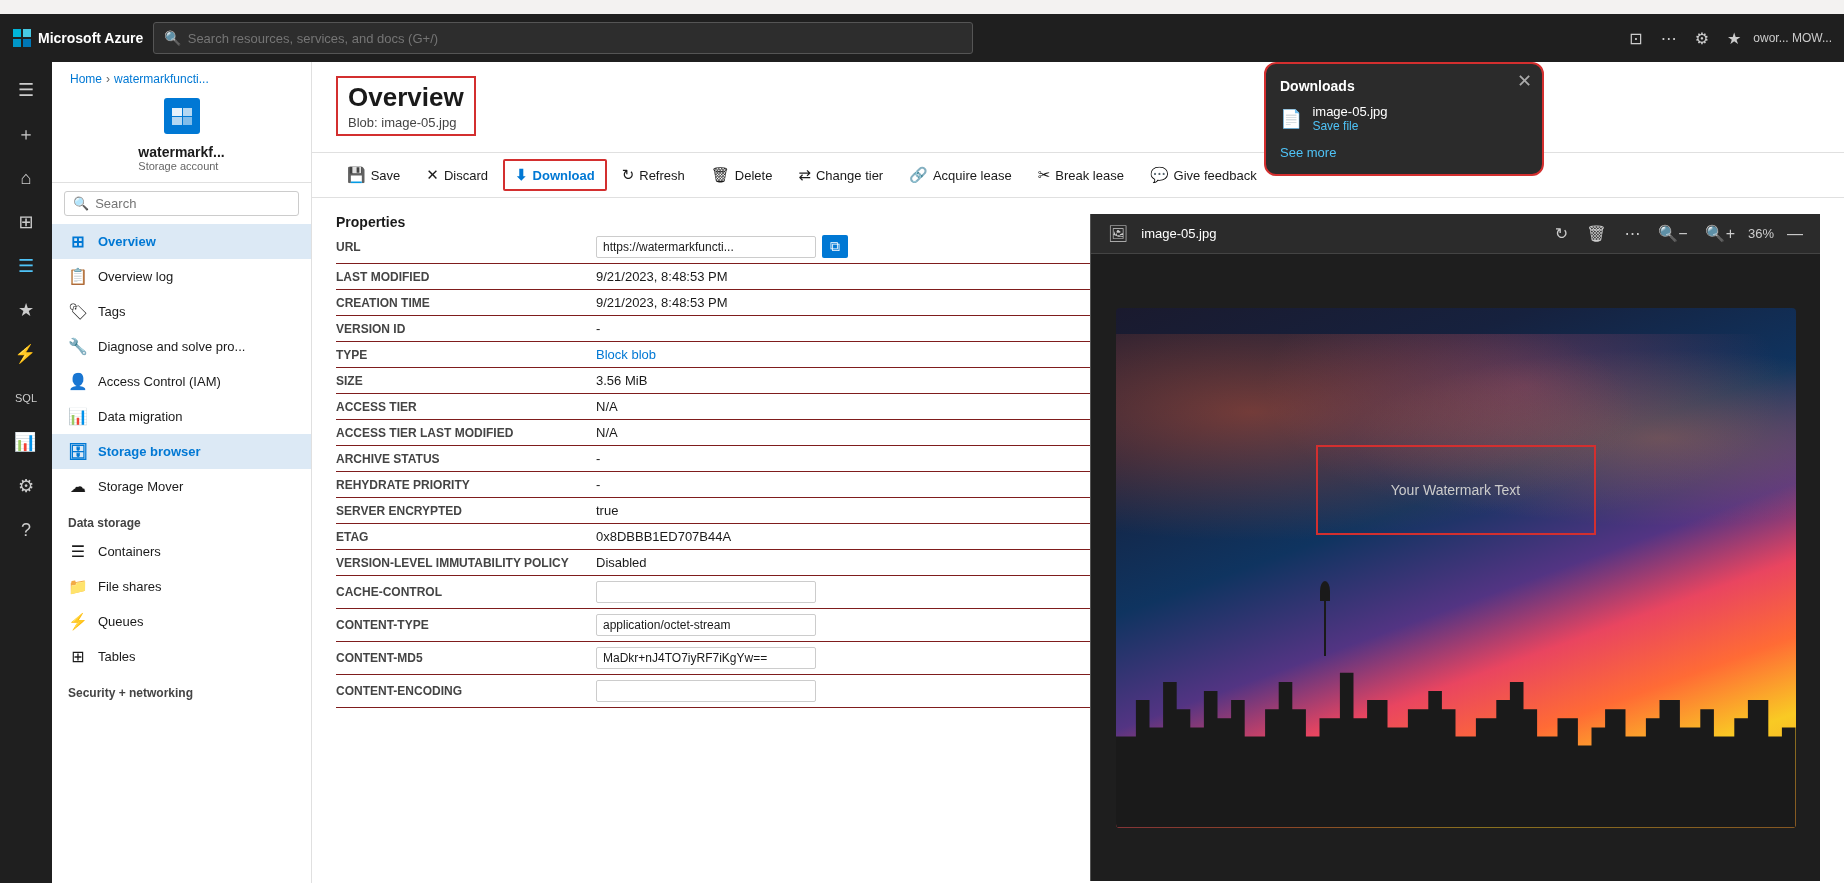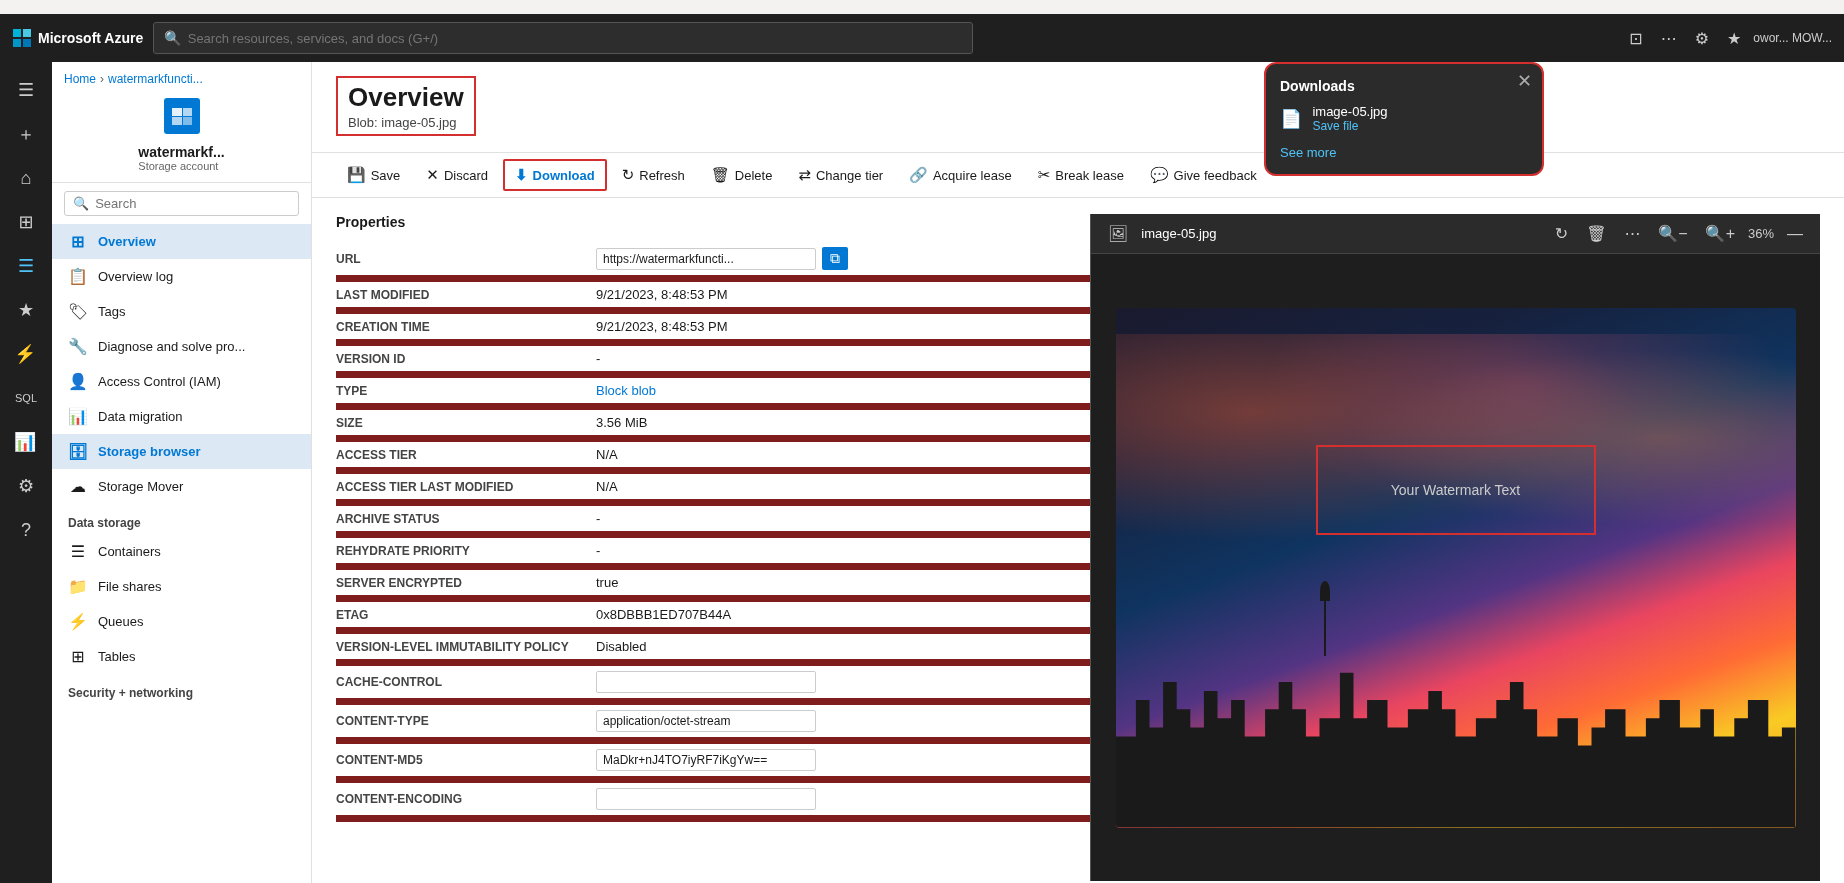--- a/index.html
+++ b/index.html
@@ -72,21 +72,21 @@
       background: transparent; border: none;
     }
     .nav-icon-btn.active { color: #4fc3f7; }
 
     
     .sidebar {
       width: 260px; background: #fff; border-right: 1px solid #e0e0e0;
       display: flex; flex-direction: column; overflow-y: auto; flex-shrink: 0;
     }
     .sidebar-breadcrumb {
-      padding: 10px 12px 6px; display: flex; align-items: center; gap: 4px;
+      padding: 10px 18px 6px; display: flex; align-items: center; gap: 4px;
       font-size: 12px; color: #0078d4;
     }
     .sidebar-breadcrumb-sep { color: #666; }
     .sidebar-breadcrumb-item { cursor: pointer; }
     .sidebar-account {
       display: flex; align-items: center; gap: 10px;
       padding: 6px 16px 10px; border-bottom: 1px solid #e0e0e0; flex-direction: column;
     }
     .sidebar-account-icon {
       width: 36px; height: 36px; background: #0078d4;
@@ -135,24 +135,24 @@
       border-radius: 2px; white-space: nowrap;
     }
     .toolbar-btn.highlighted {
       border: 2px solid #d32f2f; color: #0078d4; font-weight: 600;
     }
     .toolbar-btn-icon { font-size: 15px; }
 
     
     .properties-area { flex: 1; overflow-y: auto; padding: 16px 24px; display: flex; gap: 0; }
     .properties-panel { flex: 1; }
-    .properties-title { font-size: 14px; font-weight: 600; color: #1a1a1a; margin-bottom: 12px; }
+    .properties-title { font-size: 14px; font-weight: 600; color: #1a1a1a; }
     .prop-row {
       display: flex; align-items: center; padding: 5px 0;
-      border-bottom: 7px solid #7f1d1d;
+      border-bottom: 1px solid #7f1d1d;
     }
     .prop-key {
       width: 260px; font-size: 12px; font-weight: 600; color: #444; text-transform: uppercase; flex-shrink: 0;
     }
     .prop-val { font-size: 13px; color: #1a1a1a; flex: 1; }
     .prop-val.blue { color: #0078d4; }
     .prop-url-wrap { display: flex; align-items: center; gap: 6px; }
     .prop-url-input {
       border: 1px solid #ccc; border-radius: 2px; padding: 3px 6px;
       font-size: 12px; width: 220px; color: #1a1a1a; background: #fff;

